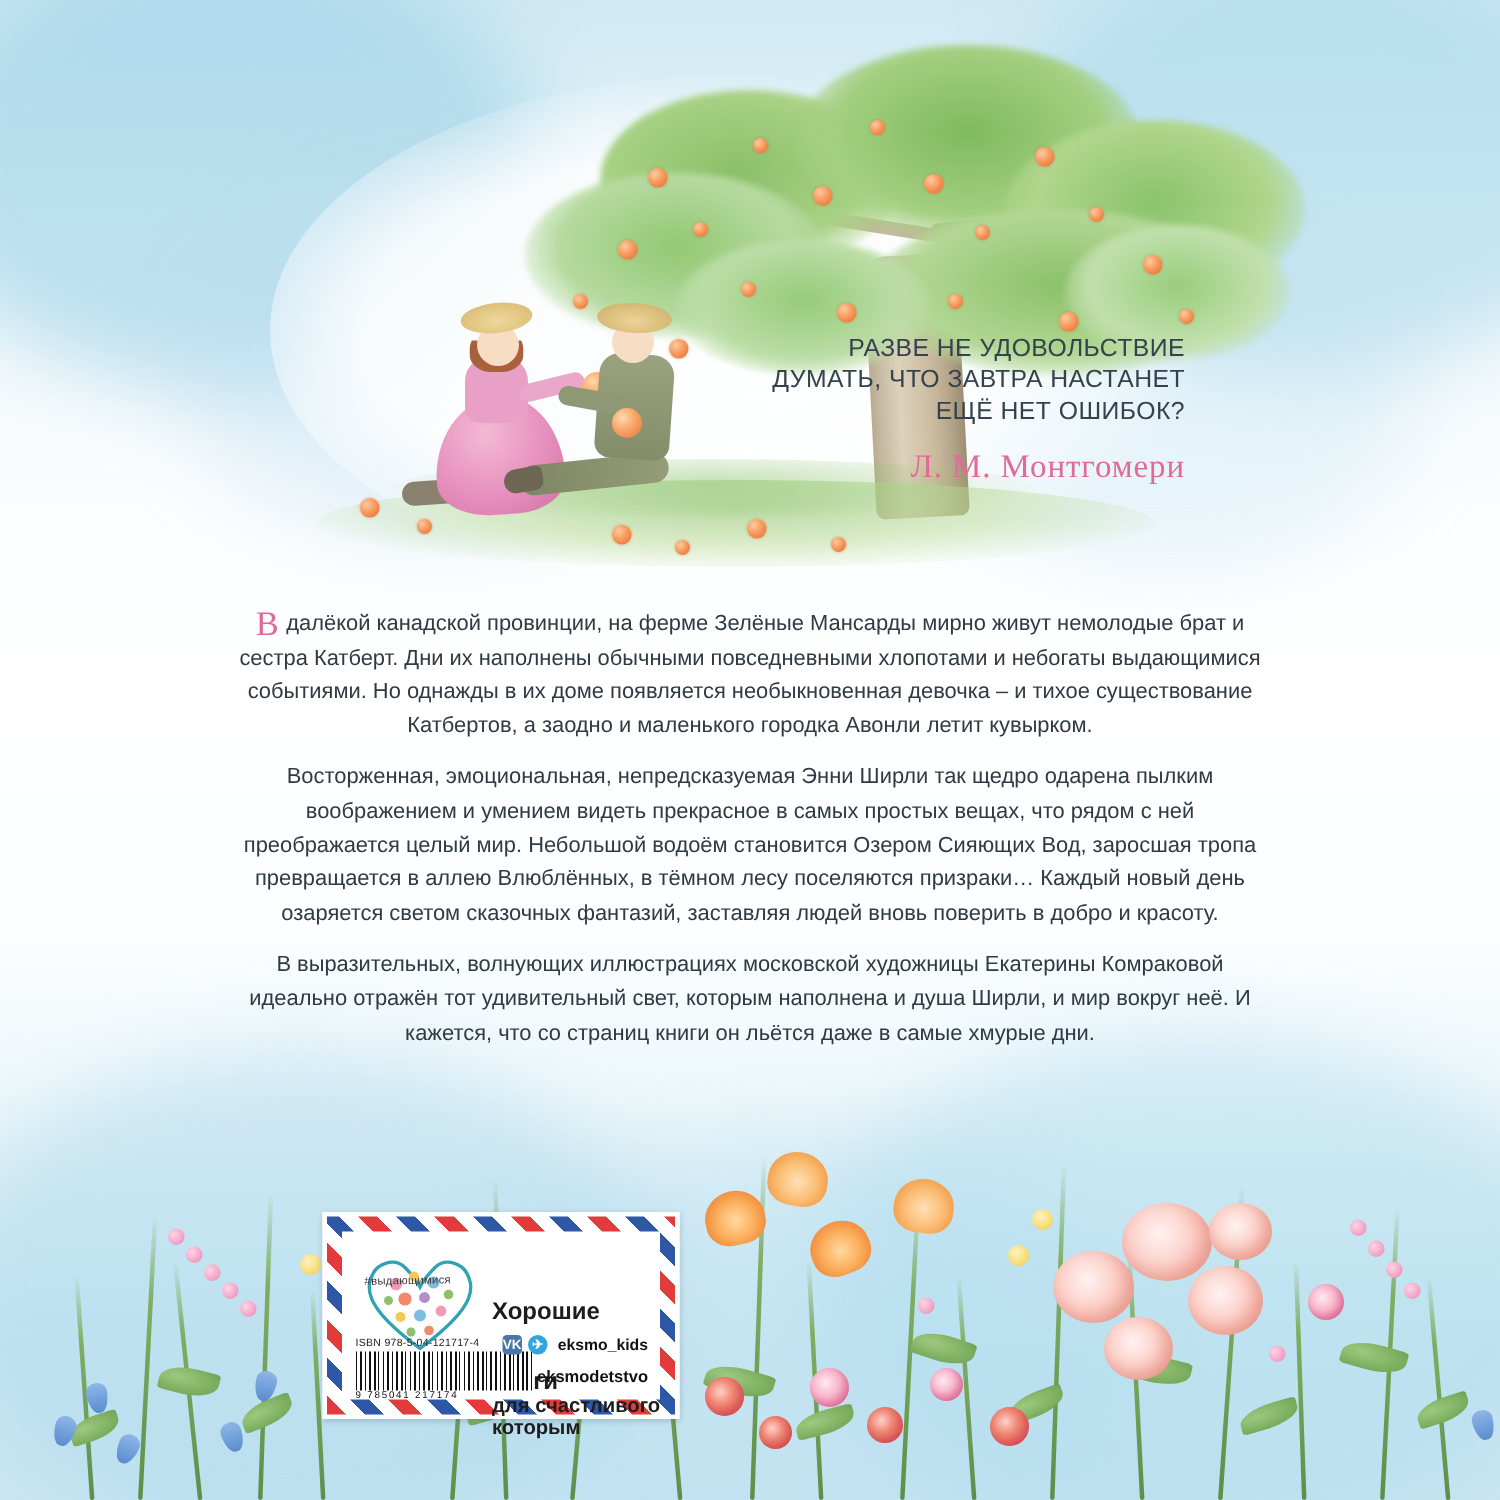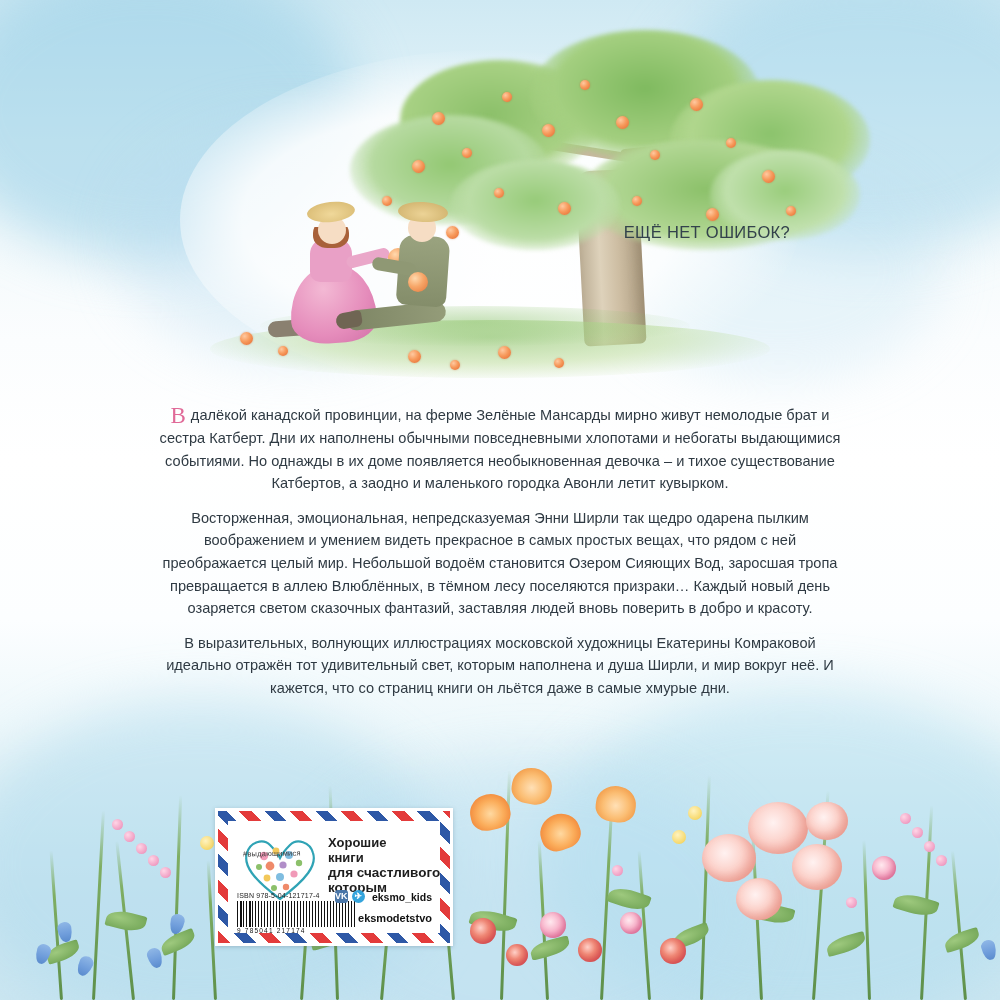--- a/index.html
+++ b/index.html
@@ -394,21 +394,21 @@
     position: absolute;
     left: 100px;
     top: 14px;
     width: 122px;
     text-align: left;
     color: #1d1d1d;
     font-weight: bold;
     line-height: 15px;
     font-size: 13.5px;
   }
-  .sticker-title .big { font-size: 13px; }
+  .sticker-title .big { font-size: 16px; margin-top: 32px; }
   .isbn-line {
     position: absolute;
     left: 9px;
     bottom: 34px;
     font-size: 7px;
     color: #222;
     letter-spacing: 0.2px;
   }
   .barcode {
     position: absolute;
@@ -542,21 +542,24 @@
       <div class="boy-boot"></div>
       <div class="boy-body"></div>
       <div class="boy-arm"></div>
       <div class="boy-head"></div>
       <div class="boy-hat"></div>
       <div class="held-apple" style="left:258px; top:252px;"></div>
     </div>
   </div>
 
   <div class="quote">
+    <div class="quote-line">РАЗВЕ НЕ УДОВОЛЬСТВИЕ</div>
+    <div class="quote-line">ДУМАТЬ, ЧТО ЗАВТРА НАСТАНЕТ</div>
     <div class="quote-line">ЕЩЁ НЕТ ОШИБОК?</div>
+    <div class="quote-author">Л. М. Монтгомери</div>
   </div>
 
   <div class="body-text">
     <p><span class="dropcap">В</span><span> далёкой канадской провинции, на ферме Зелёные Мансарды мирно живут немолодые брат и сестра Катберт. Дни их наполнены обычными повседневными хлопотами и небогаты выдающимися событиями. Но однажды в их доме появляется необыкновенная девочка – и тихое существование Катбертов, а заодно и маленького городка Авонли летит кувырком.</span></p>
     <p>Восторженная, эмоциональная, непредсказуемая Энни Ширли так щедро одарена пылким воображением и умением видеть прекрасное в самых простых вещах, что рядом с ней преображается целый мир. Небольшой водоём становится Озером Сияющих Вод, заросшая тропа превращается в аллею Влюблённых, в тёмном лесу поселяются призраки… Каждый новый день озаряется светом сказочных фантазий, заставляя людей вновь поверить в добро и красоту.</p>
     <p>В выразительных, волнующих иллюстрациях московской художницы Екатерины Комраковой идеально отражён тот удивительный свет, которым наполнена и душа Ширли, и мир вокруг неё. И кажется, что со страниц книги он льётся даже в самые хмурые дни.</p>
   </div>
 
   <div class="flowers">
 

